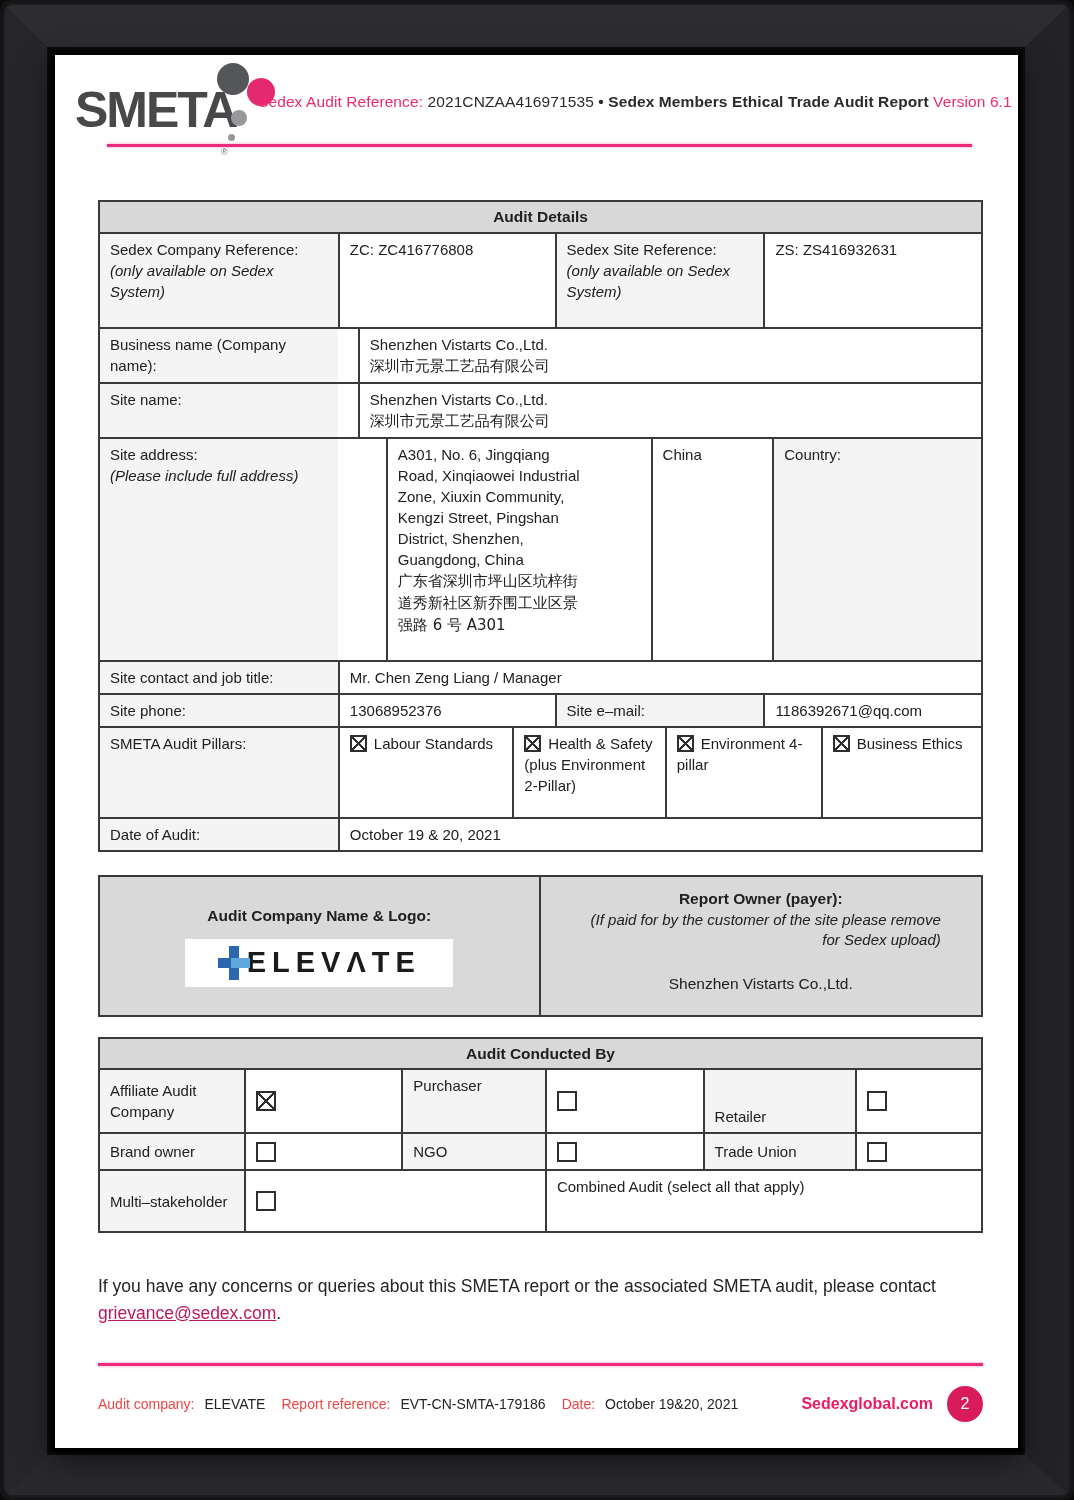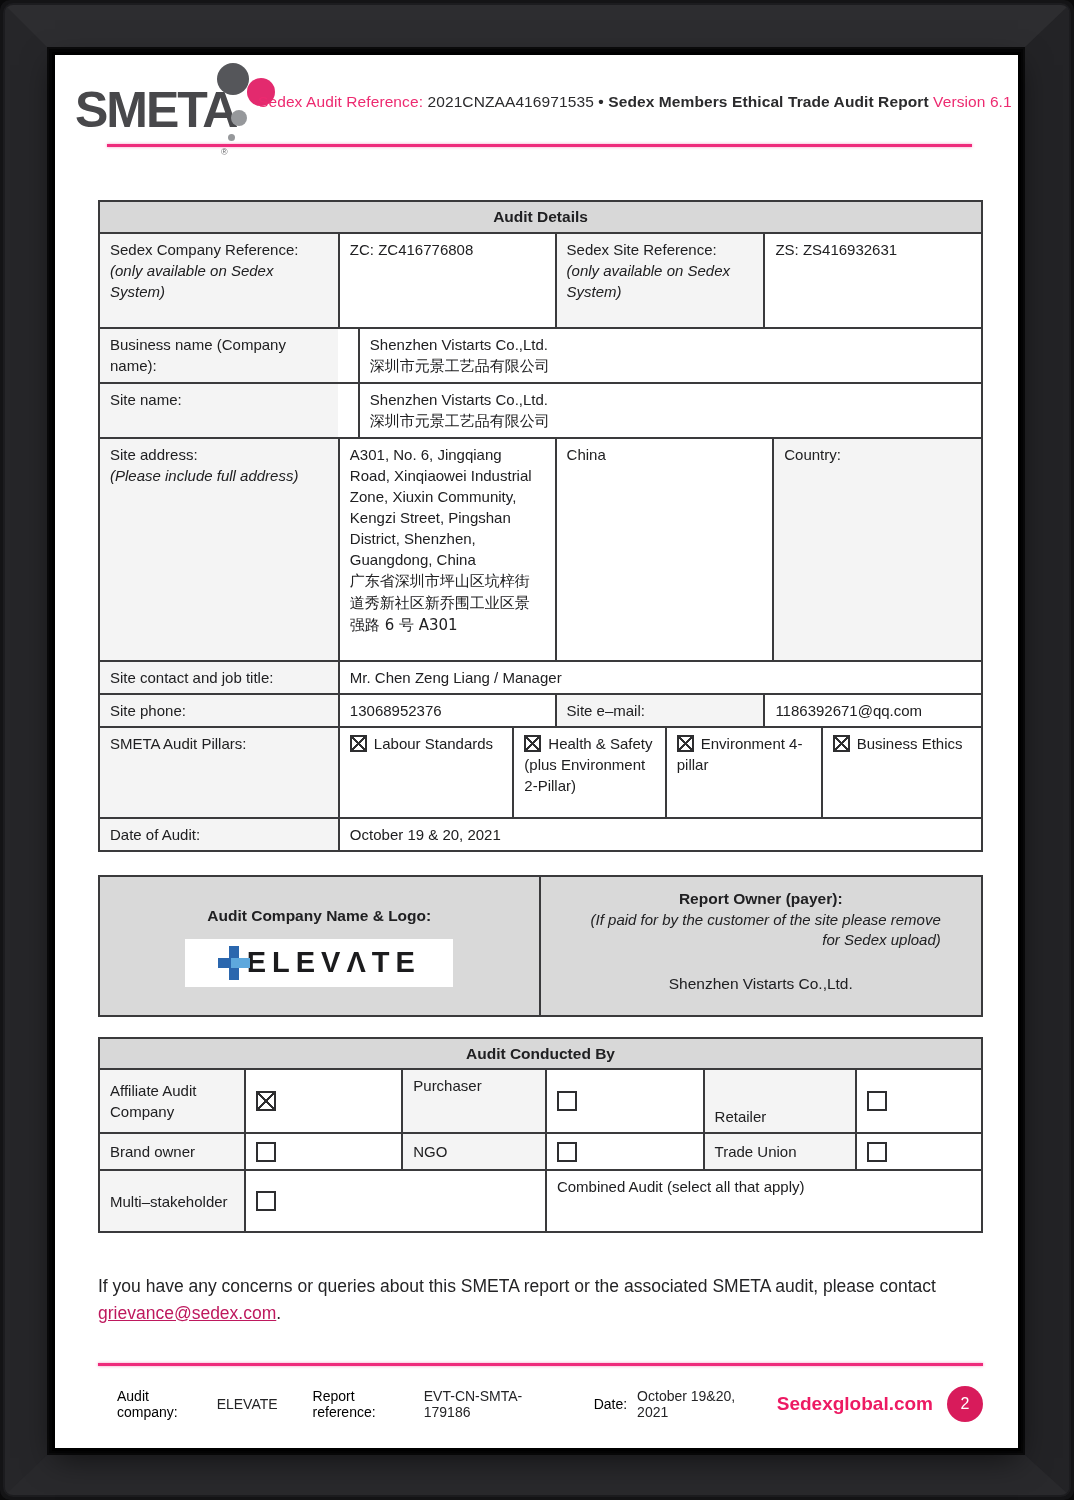--- a/index.html
+++ b/index.html
@@ -61,21 +61,21 @@
   .note { font-style:italic; }
   .cn { font-family:"DejaVu Sans", sans-serif; }
 
   
   .w-label { flex-basis:27%; }
   .w-val1  { flex-basis:24.6%; }
   .w-lab2  { flex-basis:23.7%; }
   .w-p1 { flex-basis:19.8%; } .w-p2 { flex-basis:17.3%; } .w-p3 { flex-basis:17.7%; }
   .r-ref  { min-height:95px; }
   .r-name { min-height:54px;gap:20px; }
-  .r-addr { min-height:223px; }
+  .r-addr { min-height:223px;gap:48px; }
   .r-line { min-height:32px; }
   .r-pill { min-height:91px; }
 
   
   .cb { display:inline-block; width:17px; height:17px; border:2px solid #2e2e30; background:#fff; vertical-align:-3px; margin-right:7px; flex:none; }
   .cb-lg { width:20px; height:20px; }
   .cb.checked {
     background-image:
       linear-gradient(45deg,  transparent 45%, #2e2e30 45%, #2e2e30 55%, transparent 55%),
       linear-gradient(135deg, transparent 45%, #2e2e30 45%, #2e2e30 55%, transparent 55%);
@@ -104,23 +104,23 @@
   .cr1 { min-height:64px; } .cr2 { min-height:37px; } .cr3 { min-height:62px; }
   .v-bottom { display:flex; align-items:flex-end; }
   .v-center { display:flex; align-items:center; }
   .cbcell { display:flex; align-items:center; }
 
   
   .concerns { margin-top:40px; font-size:17.5px; line-height:1.5; color:#242426; }
   .concerns a { color:#be185d; text-decoration:underline; }
   .rule-bottom { margin-top:37px; }
   .page-footer { display:flex; align-items:center; margin-top:20px; font-size:14px; color:#242426; }
-  .f-label { color:#000000;margin-left:19px; }
+  .f-label { color:#ef4444; }
   .f-val { margin:0 16px 0 10px; }
-  .f-site { font-weight:700; color:#ed1a63; font-size:19px; margin-left:auto; }
+  .f-site { font-weight:700; color:#ed1a63; font-size:16px; margin-left:auto; }
   .page-badge { width:36px; height:36px; border-radius:50%; background:#d81b5b; color:#fff; font-size:16px;
                 display:flex; align-items:center; justify-content:center; margin-left:14px; flex:none; }
 </style>
 </head>
 <body>
 
 <div class="canvas">
   <div class="bezel-outer"></div>
   <div class="bezel"></div>
 

